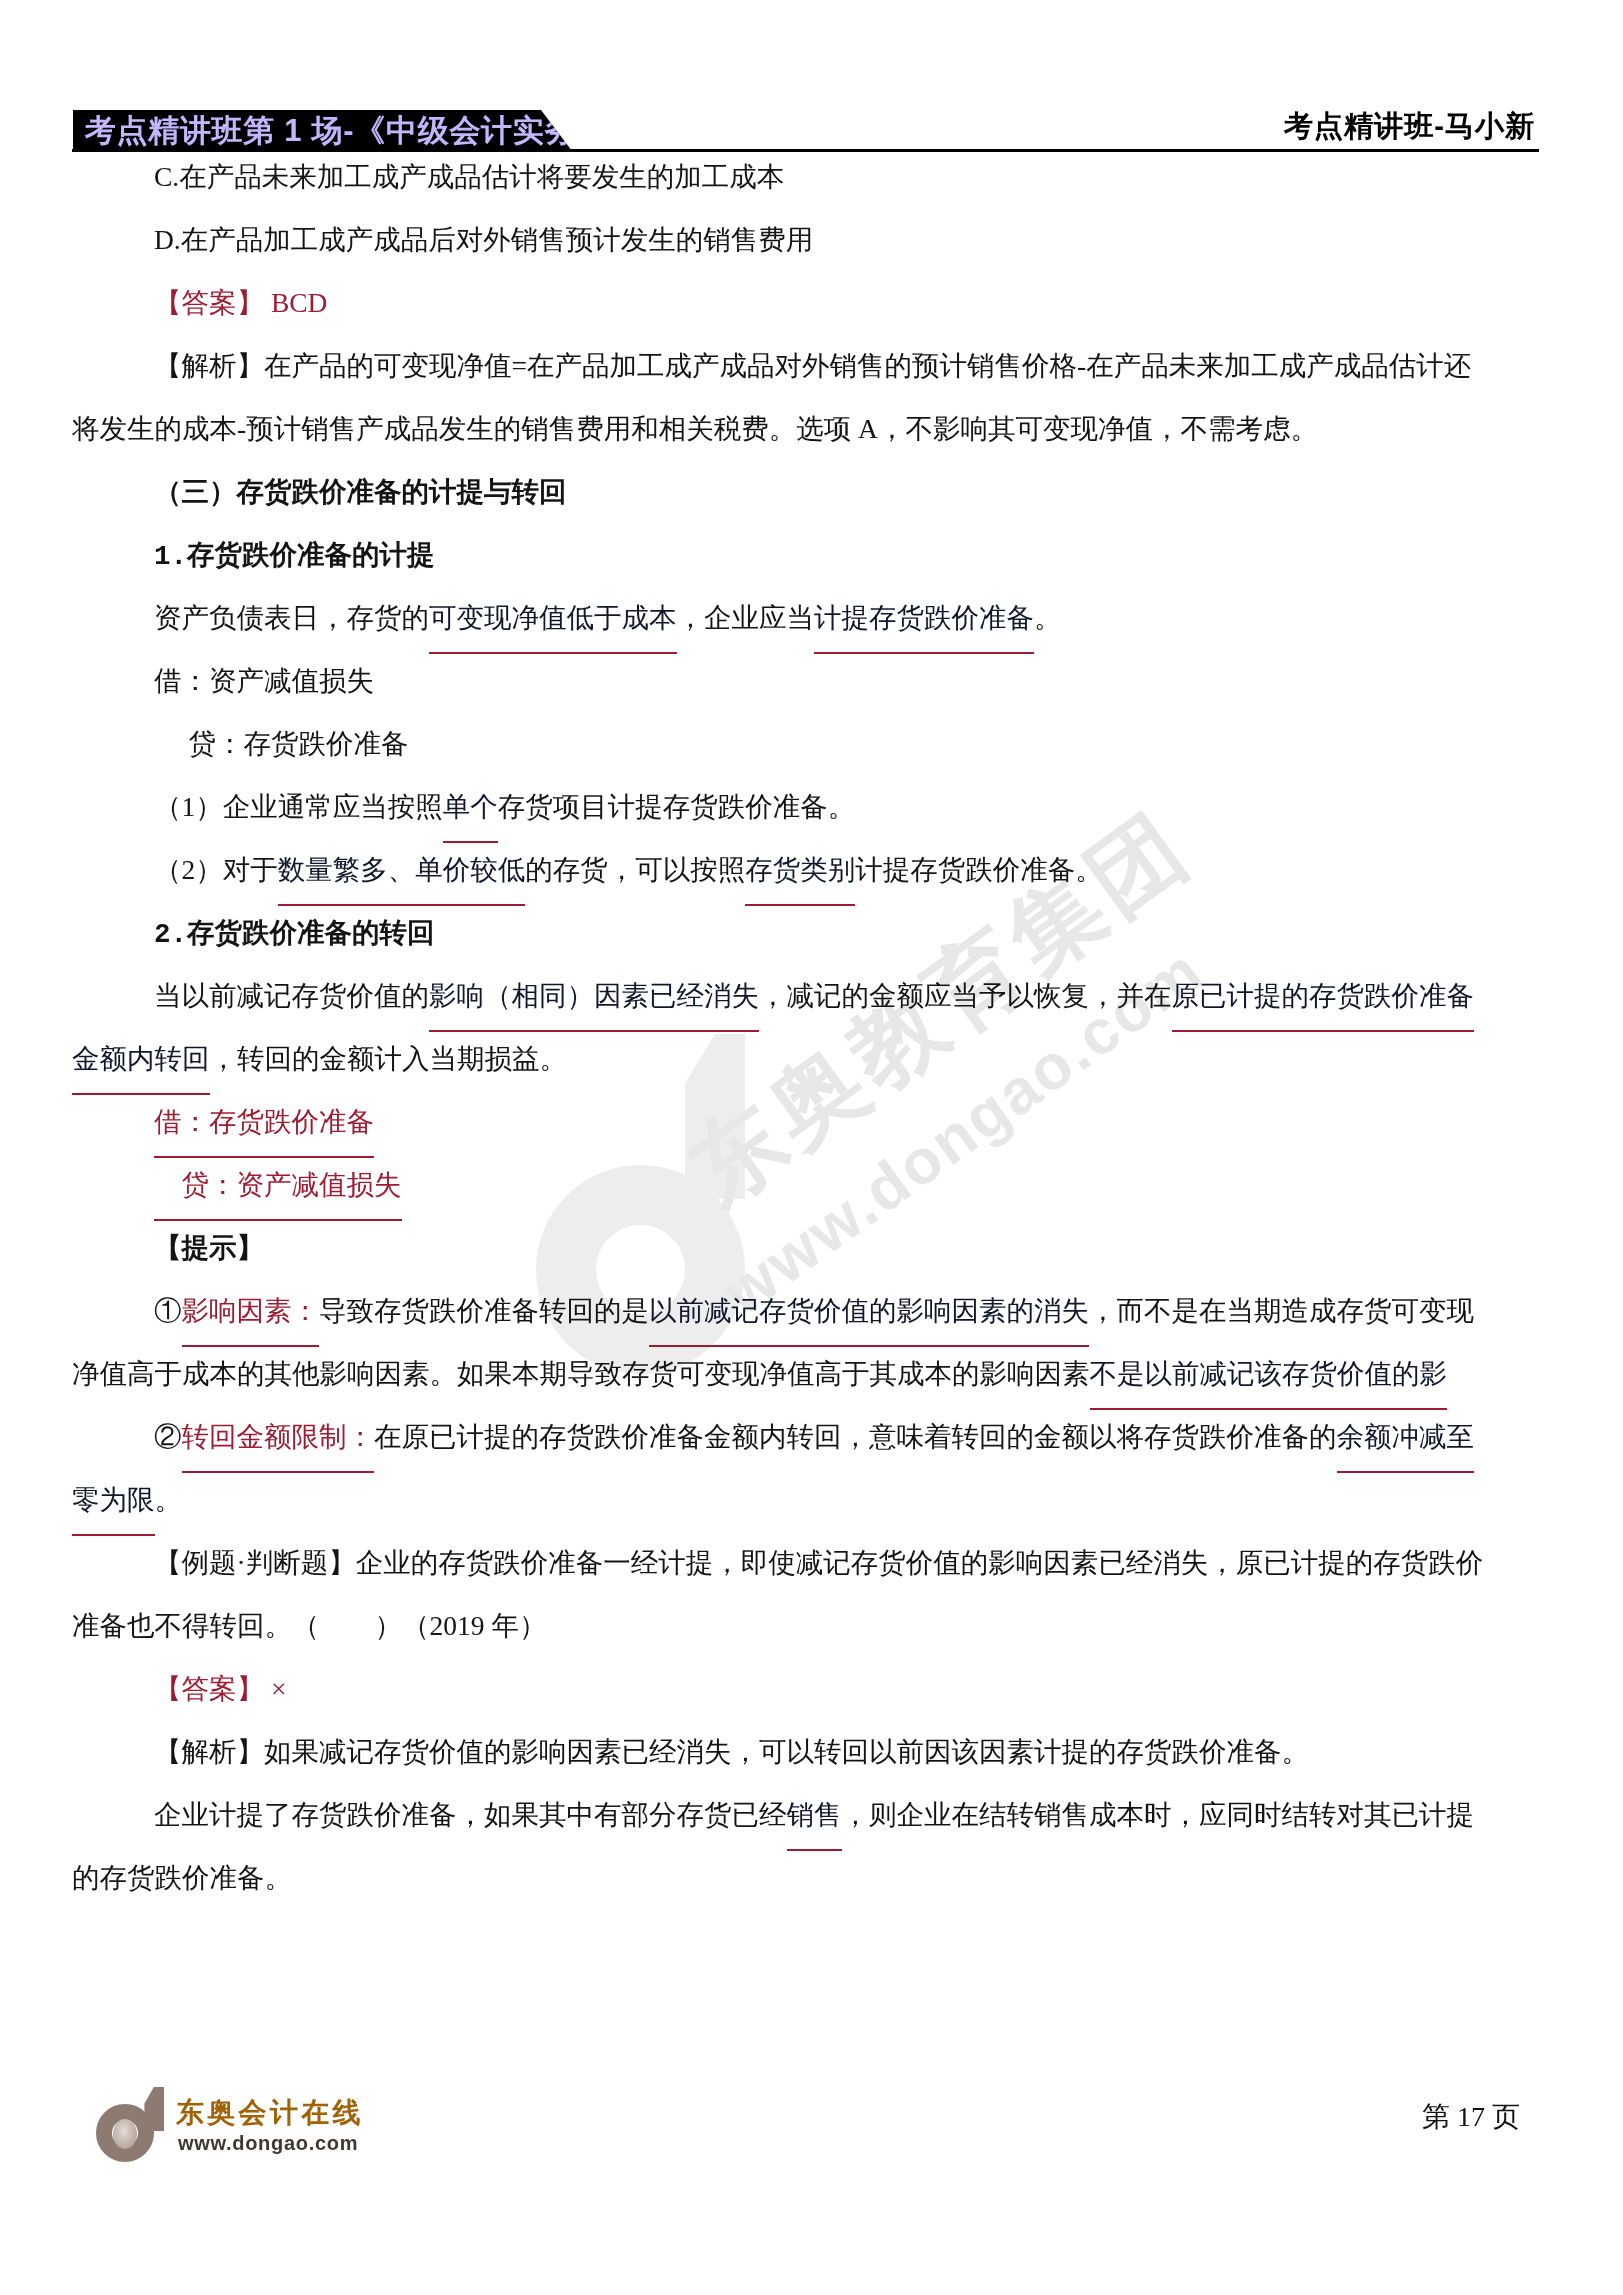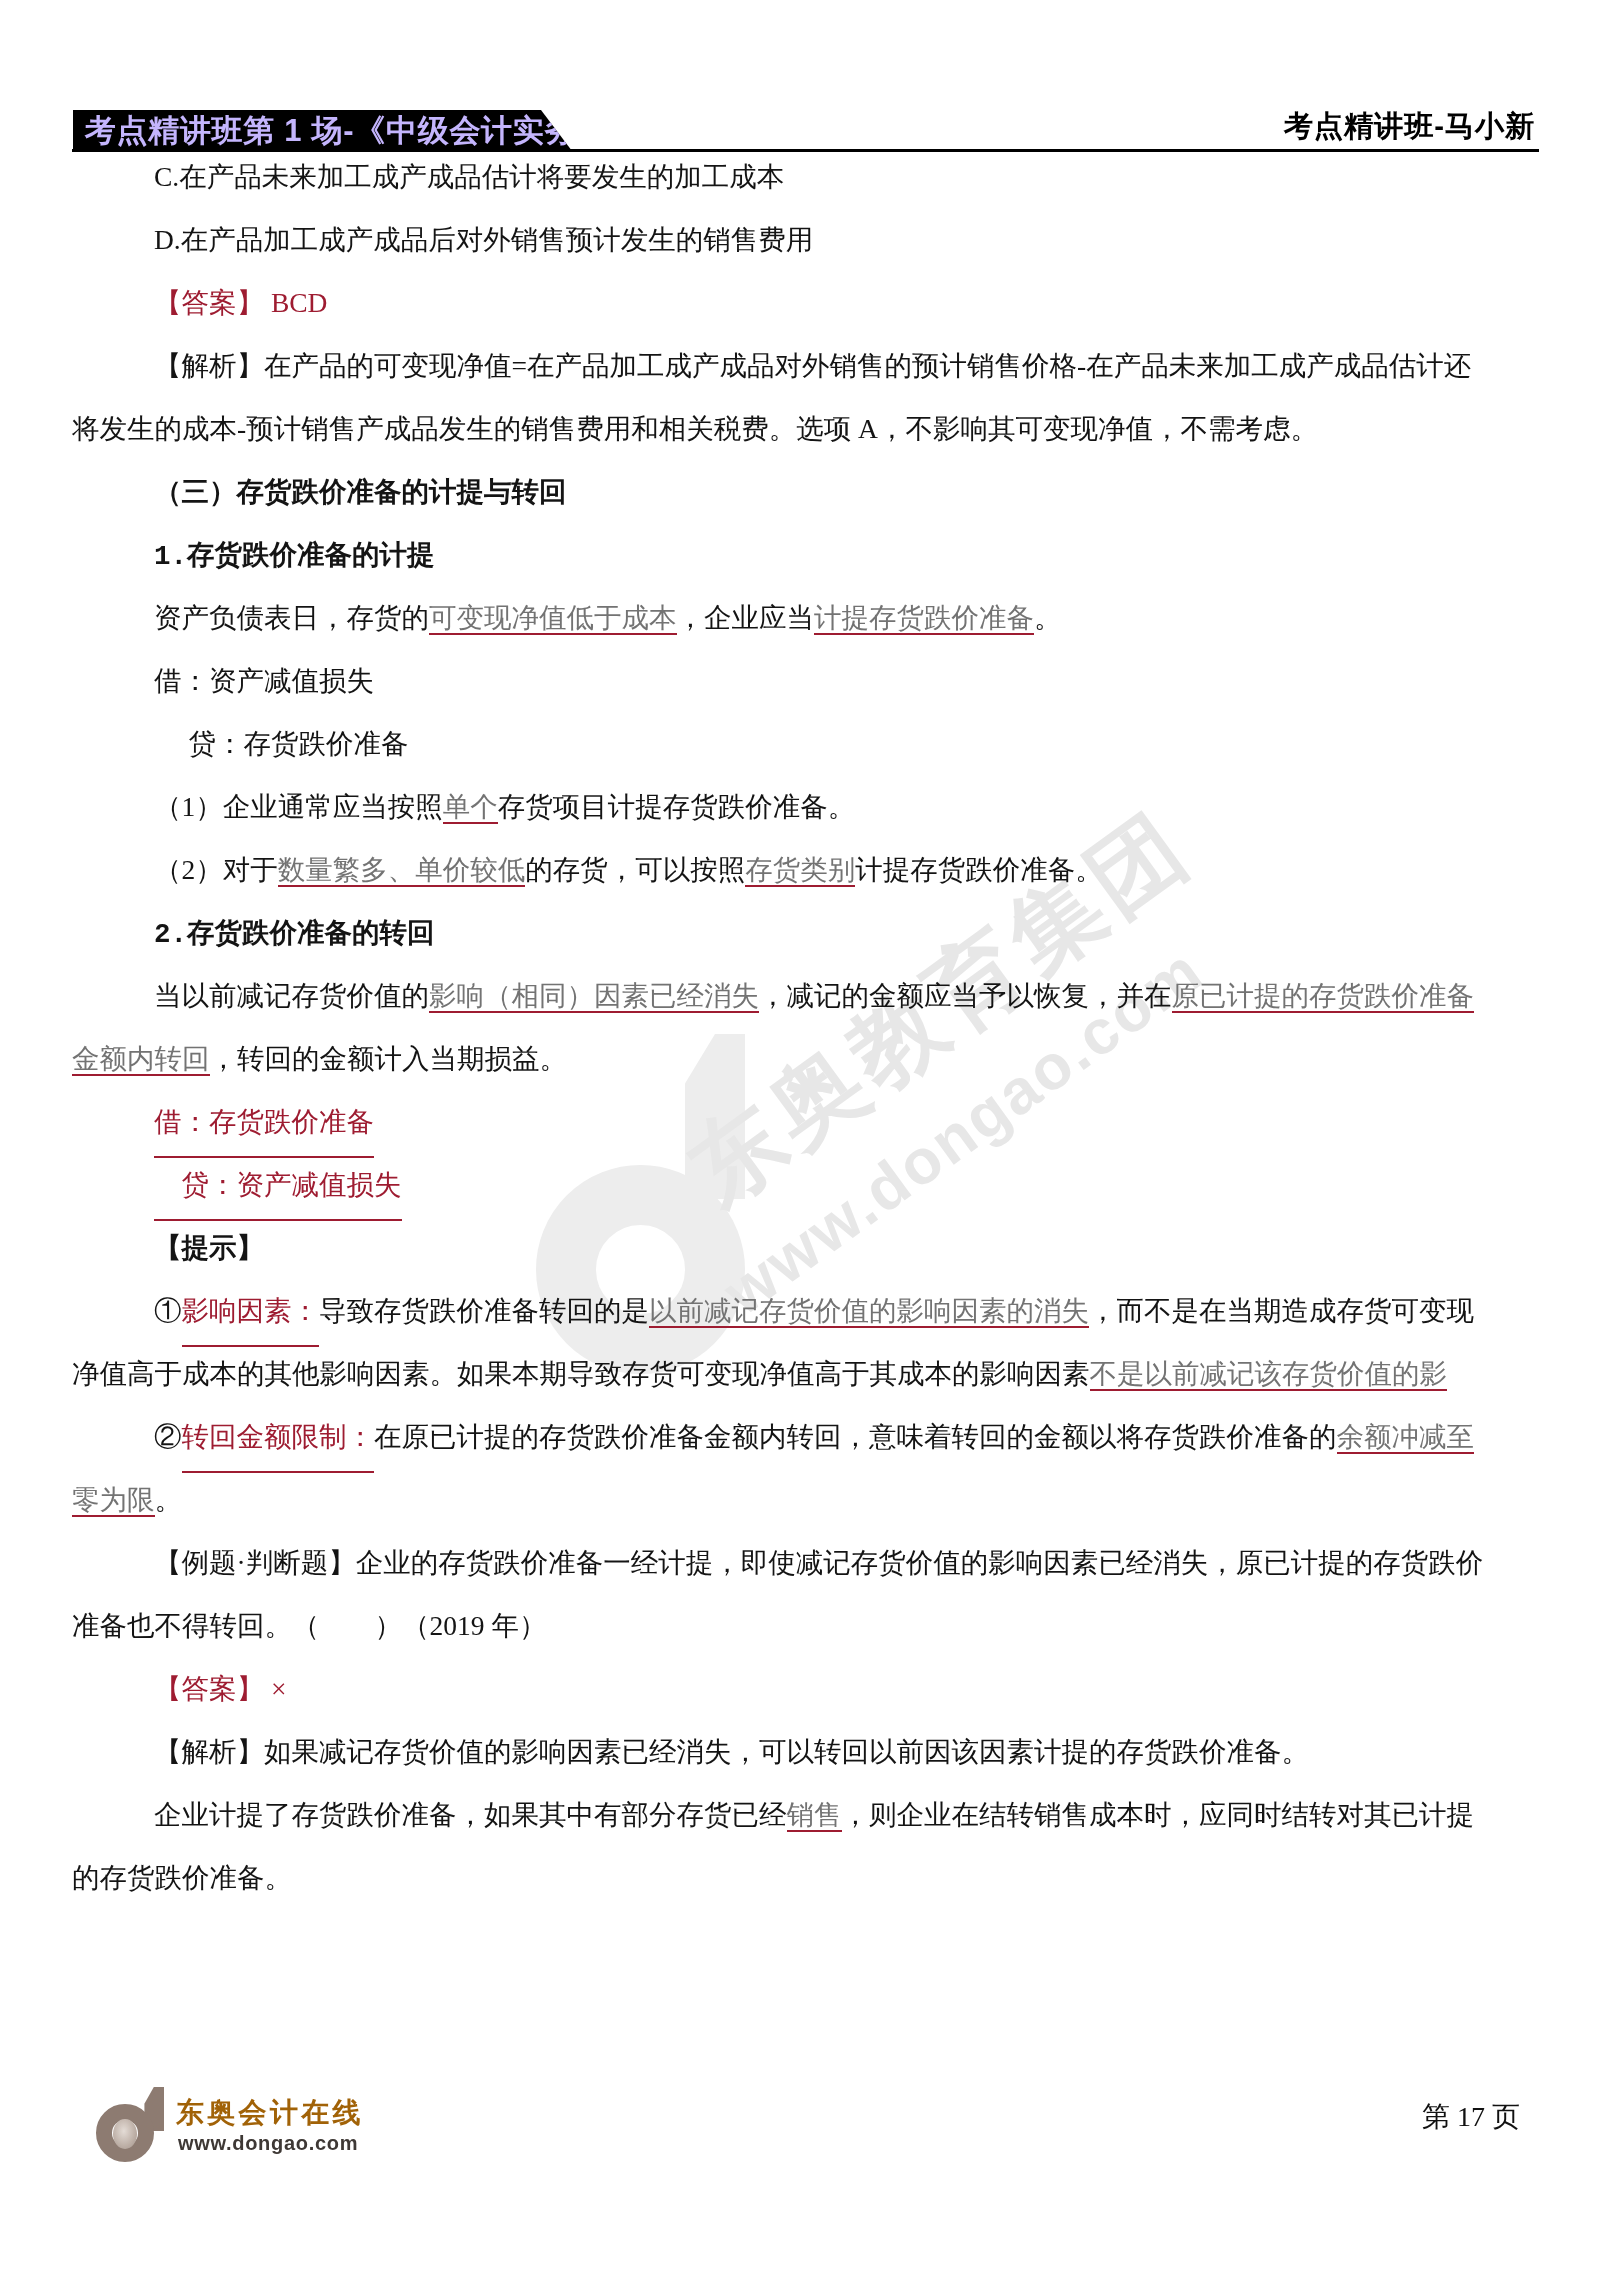--- a/index.html
+++ b/index.html
@@ -54,21 +54,21 @@
   .ft-logo .dot  { left:17px; bottom:13px; width:23.6px; height:30px;
                    background:radial-gradient(ellipse at 45% 40%, #e4dcd6 0%, #bdafa6 60%, #a2938a 100%); }
 
   
   .bodytext { position:absolute; left:72px; top:145px; width:1480px; z-index:2; }
   .ln { height:63px; line-height:63px; font-size:27.5px; white-space:pre; }
   .ind { padding-left:82px; }
   .seg-k   { color:#141414; }
   .seg-b   { color:#141414; font-weight:bold;font-family:Liberation Mono, monospace; }
   .seg-r   { color:#9e1c31; }
-  .seg-ru  { color:#737373; border-bottom:2.6px solid #9e1c31; padding-bottom:0; }
+  .seg-ru  { color:#0f172a; border-bottom:2.6px solid #9e1c31; padding-bottom:19px; }
   .seg-rub { color:#9e1c31; border-bottom:2.6px solid #9e1c31; padding-bottom:19px; font-weight:normal; }
 
   
   .ft-brand { position:absolute; left:176px; top:2094px; z-index:2;
     font-family:"Liberation Sans","DejaVu Sans",sans-serif; font-weight:bold;
     font-size:28px; color:#a16207; letter-spacing:3.3px; white-space:nowrap; }
   .ft-url { position:absolute; left:178px; top:2132px; z-index:2;
     font-family:"Liberation Sans","DejaVu Sans",sans-serif; font-weight:bold;
     font-size:20px; color:#3e3835; letter-spacing:0.7px; white-space:nowrap; }
   .pagenum { position:absolute; right:103px; top:2098px; z-index:2;

